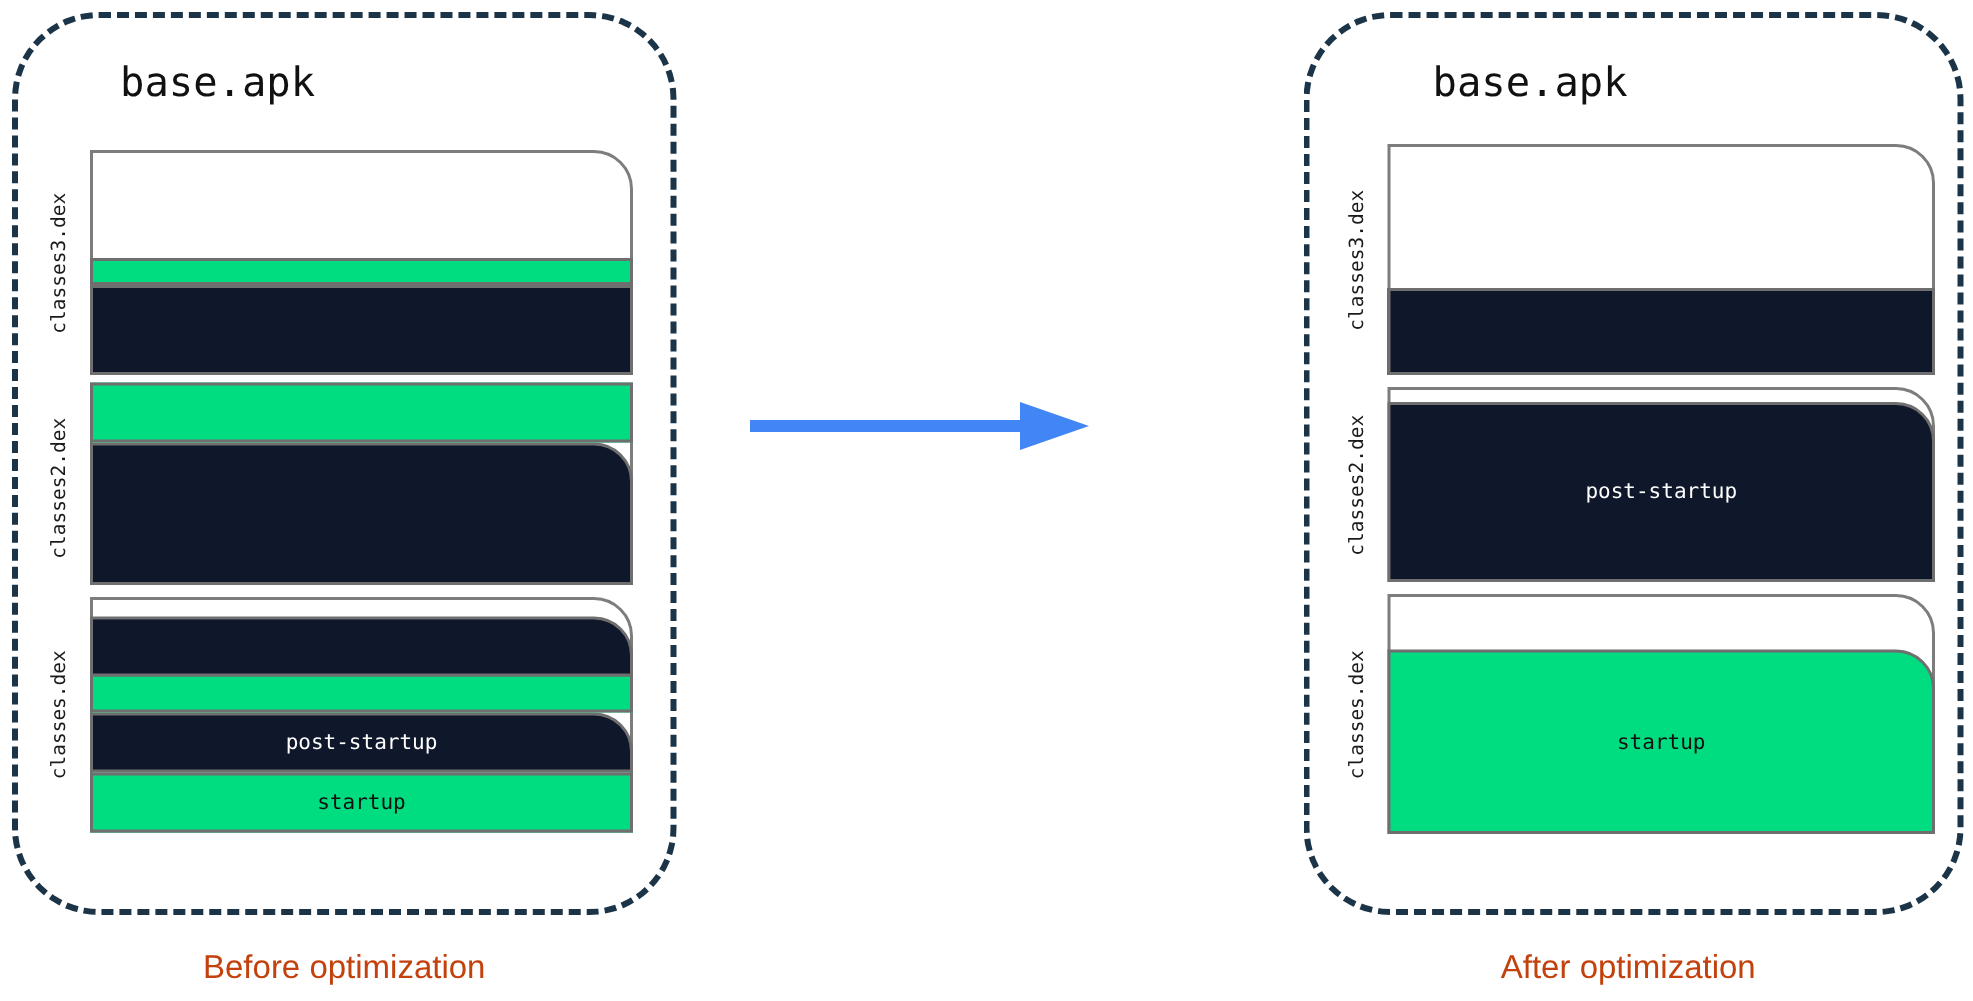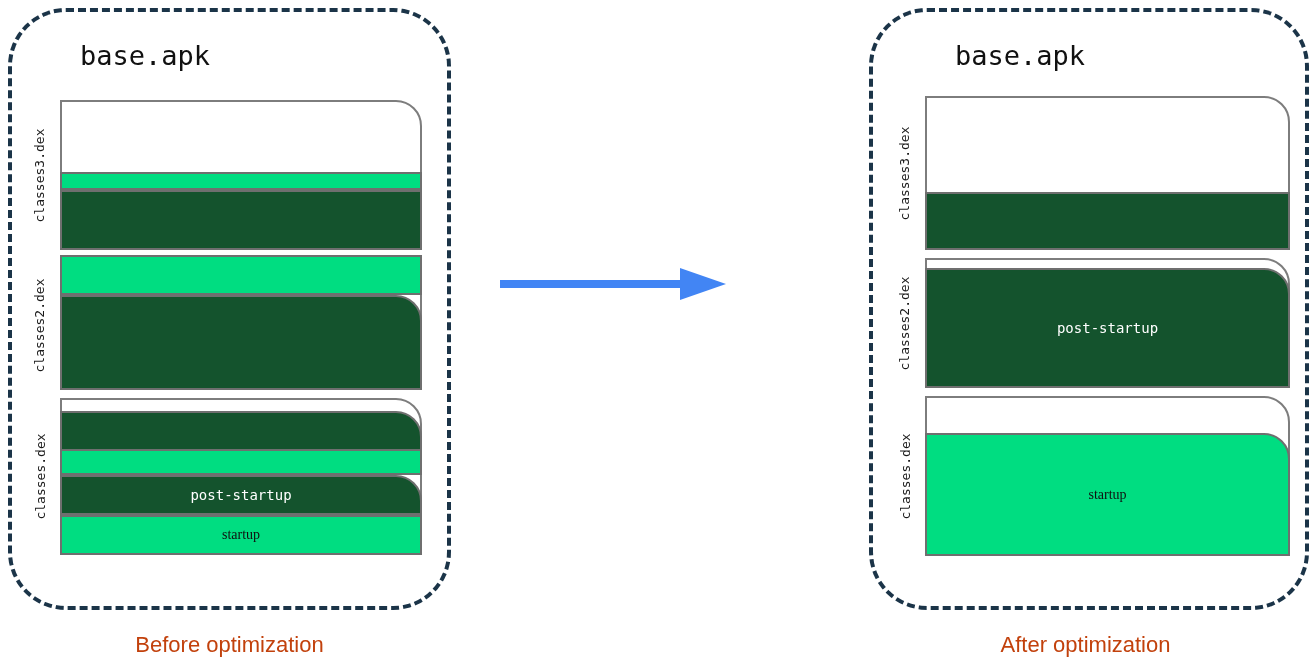--- a/index.html
+++ b/index.html
@@ -89,22 +89,22 @@
     left: -2px;
     right: -2px;
     box-sizing: border-box;
     border: 2px solid #6f6f6f;
     display: flex;
     align-items: center;
     justify-content: center;
     font-family: "DejaVu Sans Mono", "Liberation Mono", monospace;
     font-size: 14px;
   }
-  .seg.blue  { background: #14532d; color: #ffffff; }
-  .seg.green { background: #00dd81; color: #101010; font-family: Liberation Serif, serif; }
+  .seg.blue  { background: #0f172a; color: #ffffff; }
+  .seg.green { background: #00dd81; color: #101010; }
   .seg.round { border-top-right-radius: 26px; }
 
   
   .arrow-wrap {
     position: absolute;
     left: 498px;
     top: 262px;
     width: 230px;
     height: 44px;
   }

